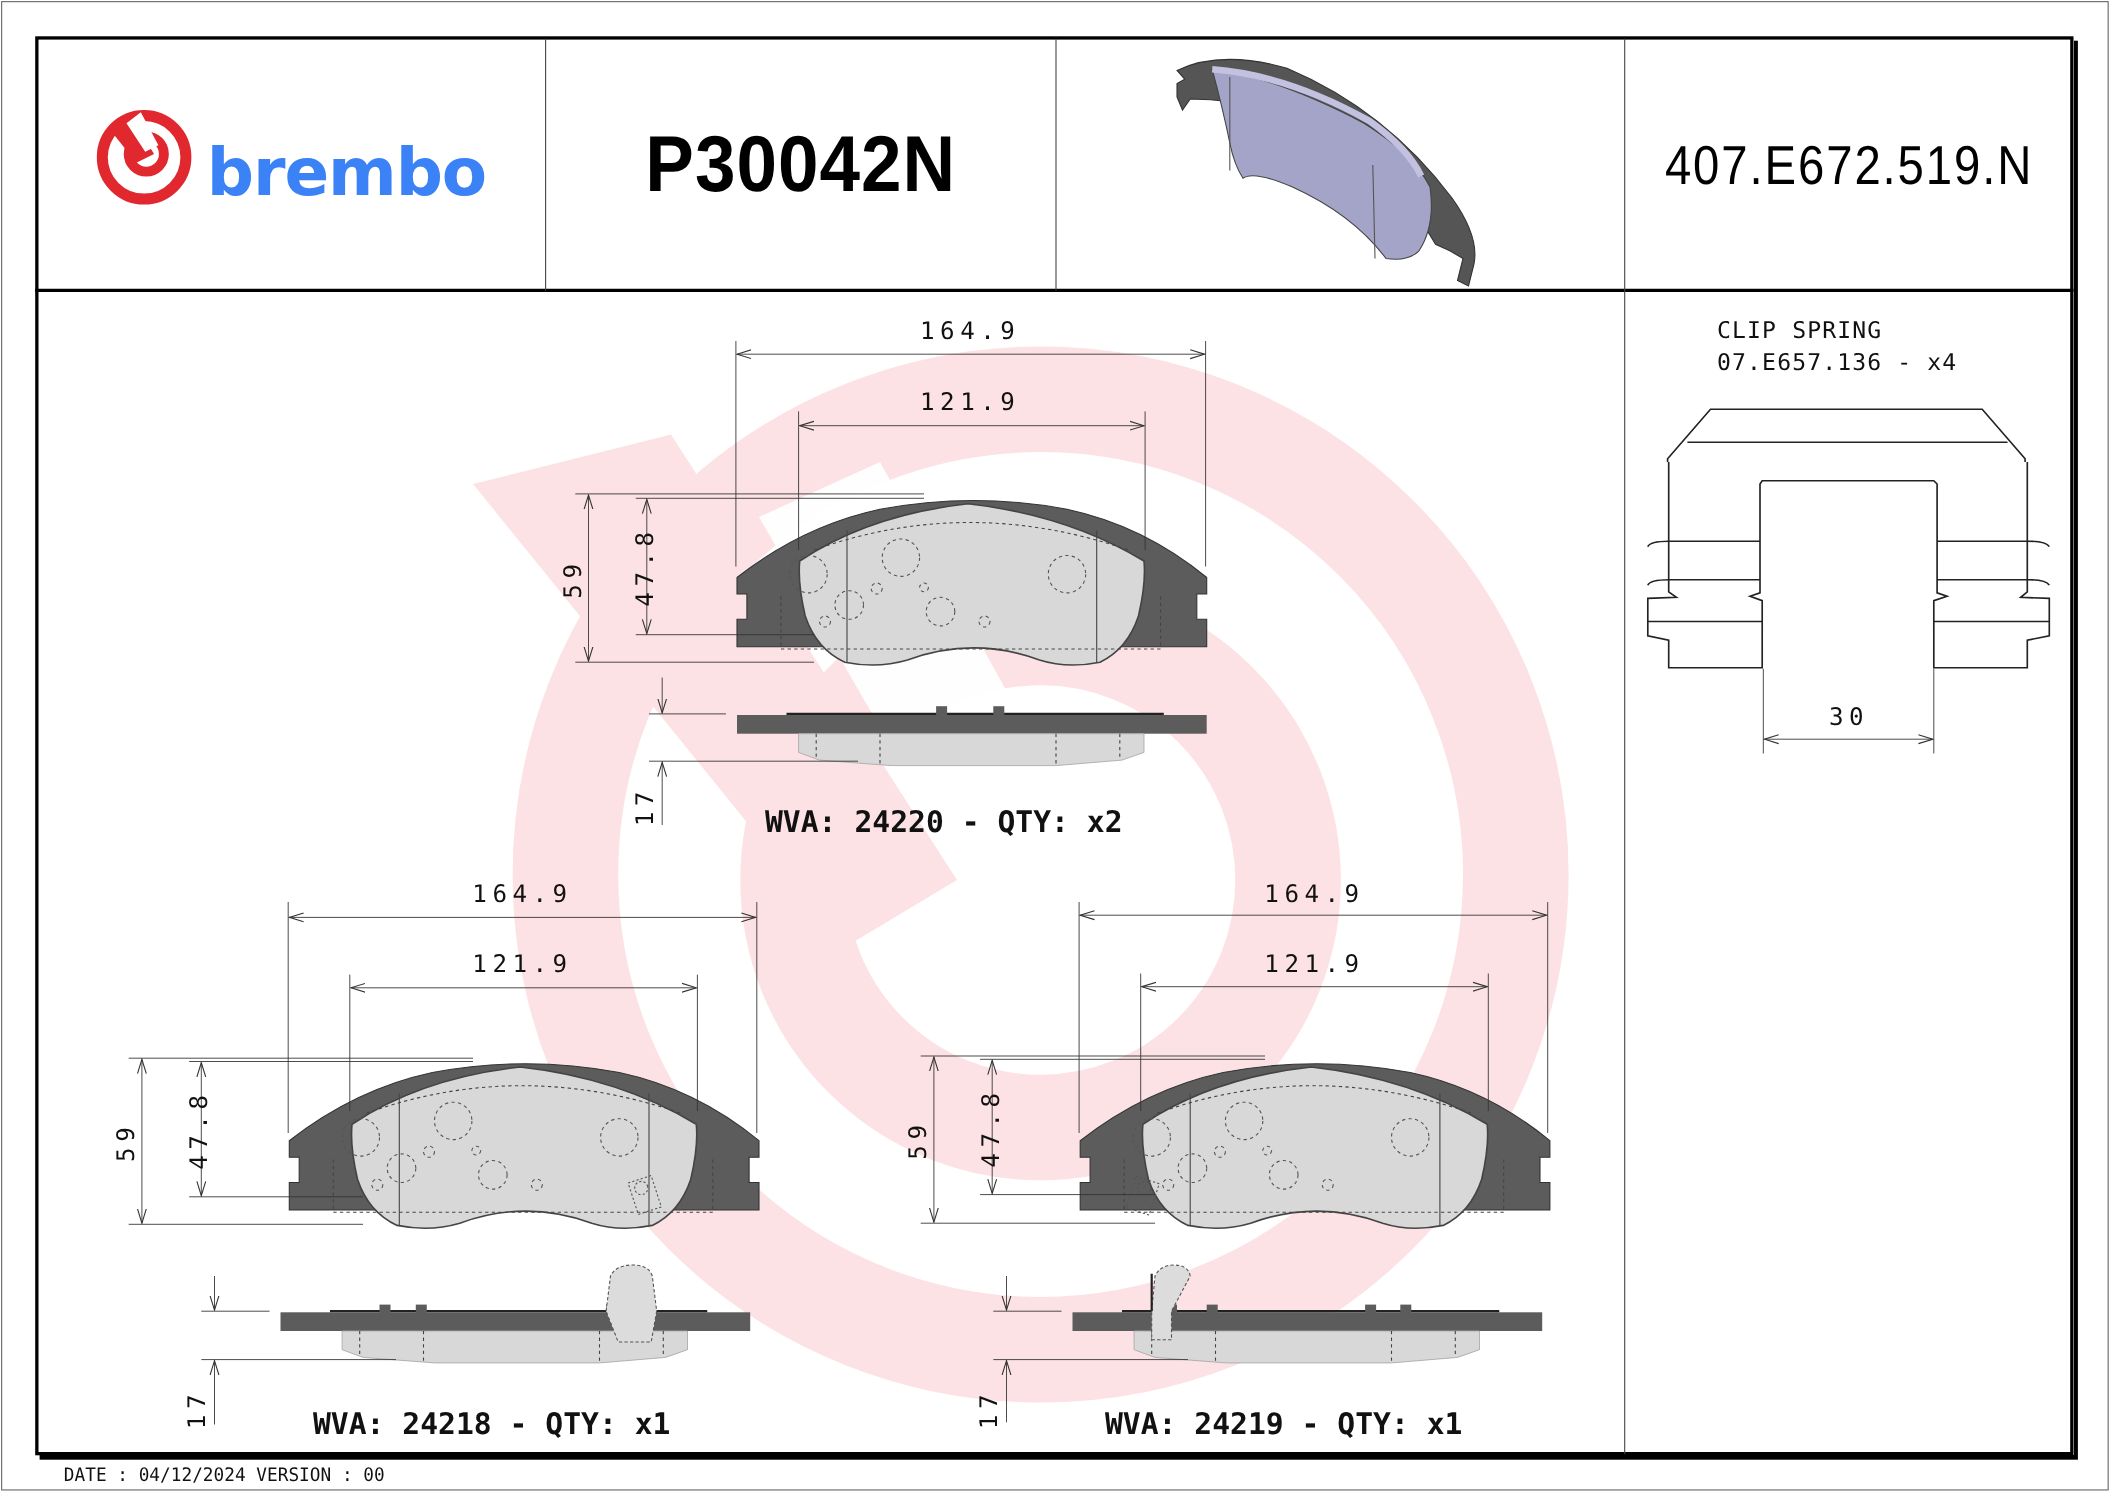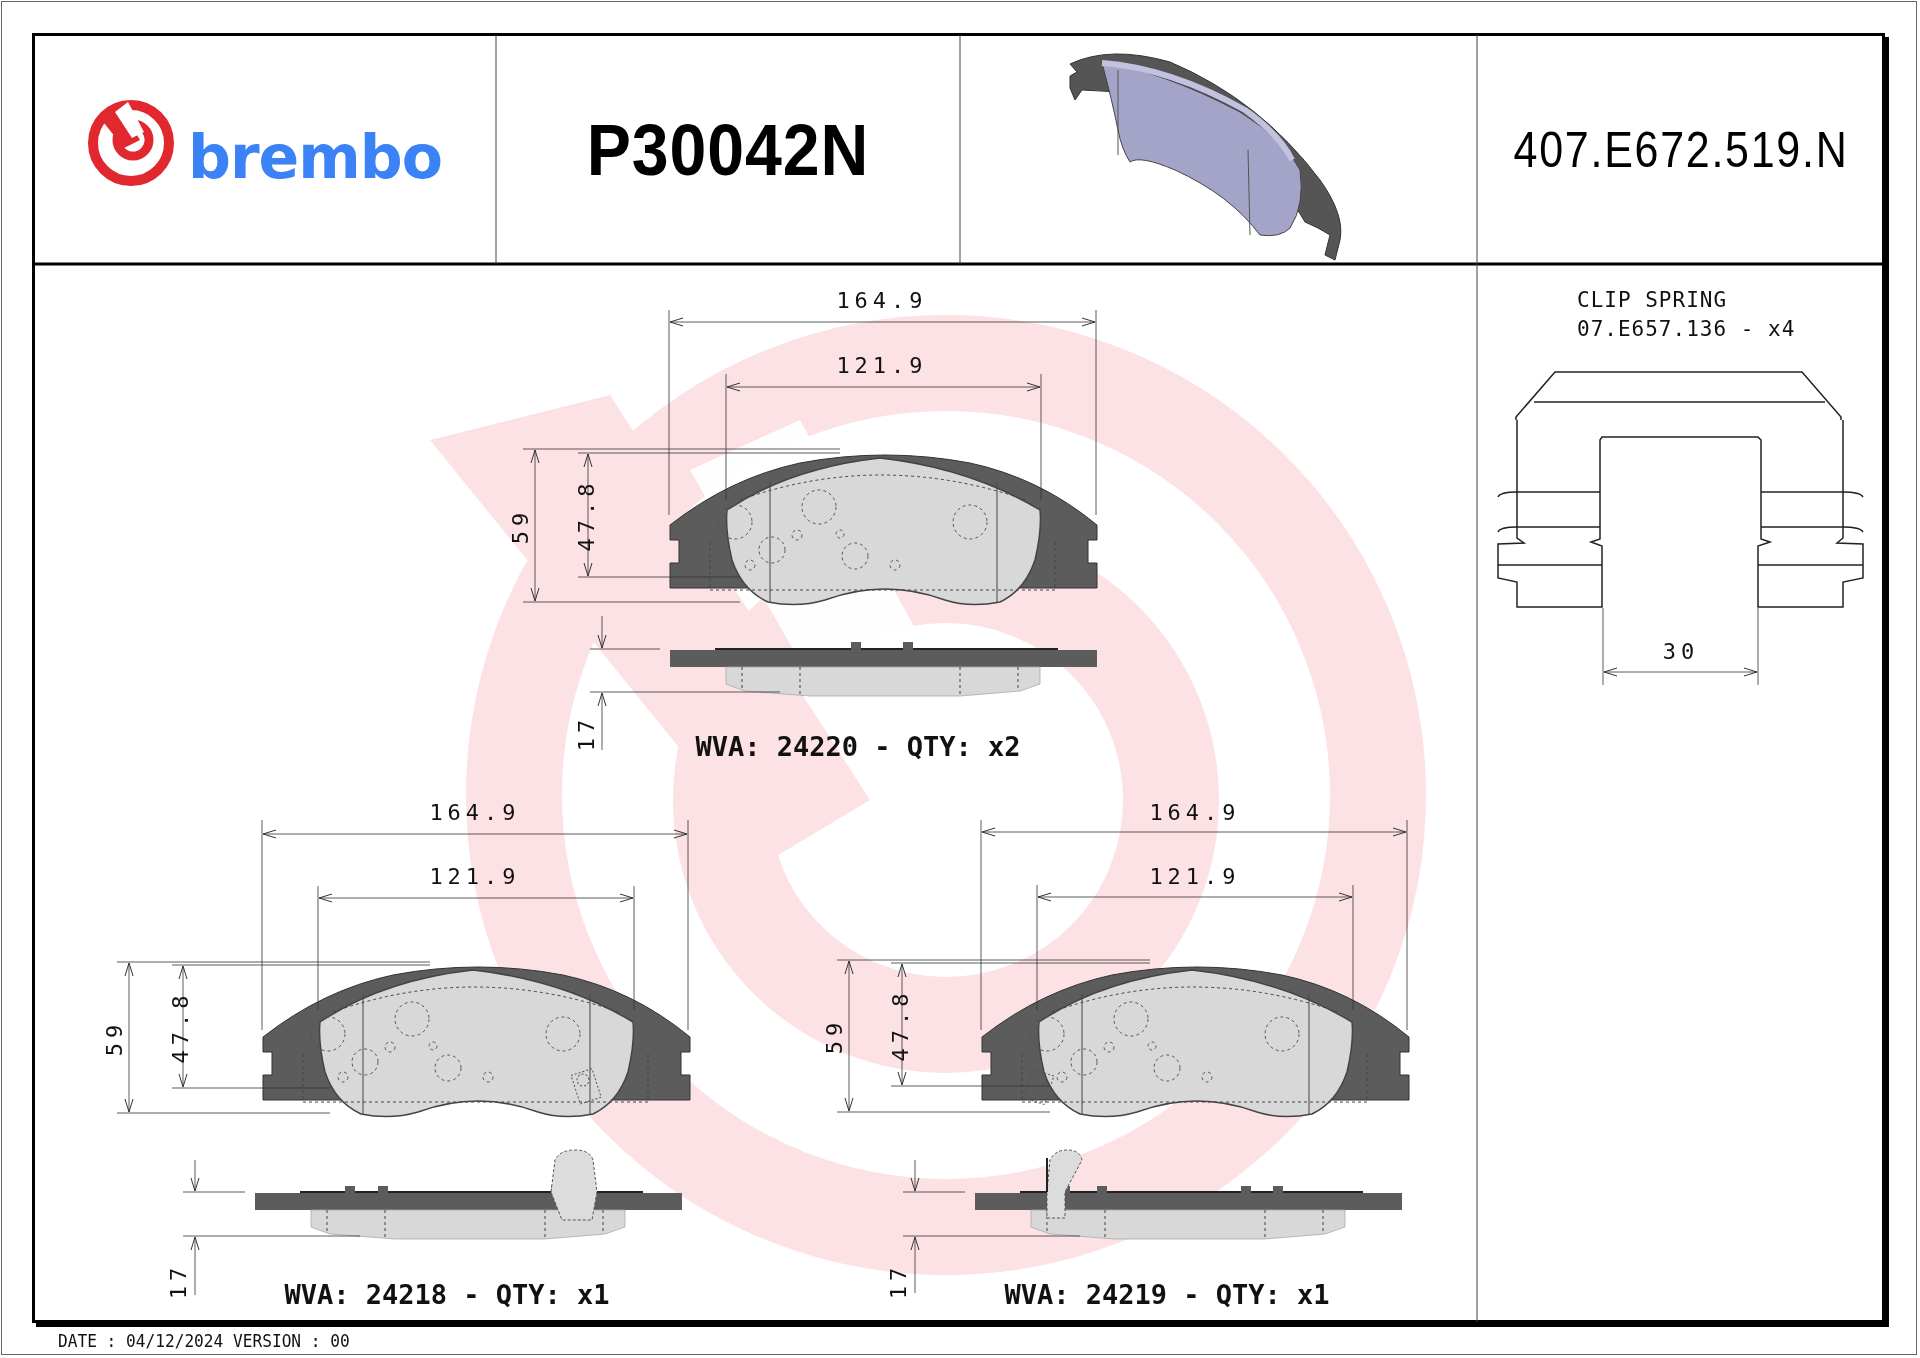--- a/index.html
+++ b/index.html
@@ -6,21 +6,21 @@
   body { width: 1920px; height: 1358px; position: relative; overflow: hidden; font-family: "Liberation Sans", sans-serif; }
   .page-border { position: absolute; left: 1px; top: 1px; width: 1916px; height: 1354px; border: 1px solid #666; box-sizing: border-box; }
   .frame { position: absolute; left: 32px; top: 33px; width: 1853px; height: 1290px; border: 3px solid #000; box-sizing: border-box; box-shadow: 4px 4px 0 #000; }
   svg.drawing { position: absolute; left: 0; top: 0; width: 1920px; height: 1358px; }
   .hdr-text { position: absolute; display: flex; align-items: center; justify-content: center; }
   .part-number { left: 496px; top: 36px; width: 464px; height: 228px; font-family: "Liberation Sans", sans-serif; font-weight: bold; font-size: 72px; letter-spacing: 1px; color: #000; transform: scaleX(0.92); }
   .code { left: 1477px; top: 36px; width: 408px; height: 228px; font-family: "Liberation Sans", sans-serif; font-size: 50px; letter-spacing: 2px; color: #000; transform: scaleX(0.86); }
   .brand-text { position: absolute; left: 188px; top: 108px; font-family: "DejaVu Sans", sans-serif; font-weight: bold; font-size: 60px; color: #3b82f6; letter-spacing: -1px; line-height: 60px; margin-top: 19px; }
   .dim { font-family: "DejaVu Sans Mono", monospace; font-size: 22px; fill: #111; letter-spacing: 5px; }
   .wva { font-family: "DejaVu Sans Mono", monospace; font-weight: bold; font-size: 27px; fill: #111; }
-  .clip-label { position: absolute; left: 1561px; top: 286px; font-family: "DejaVu Sans Mono", monospace; font-size: 21px; color: #111; line-height: 29px; letter-spacing: 1px; white-space: pre; margin-left: 16px; }
+  .clip-label { position: absolute; left: 1561px; top: 286px; font-family: "DejaVu Sans Mono", monospace; font-size: 21px; color: #111; line-height: 29px; letter-spacing: 1px; white-space: pre; }
   .footer { position: absolute; left: 58px; top: 1331px; font-family: "DejaVu Sans Mono", monospace; font-size: 17px; color: #111; letter-spacing: 0px; transform: scaleX(0.95); transform-origin: left; }
 </style>
 </head>
 <body>
 
 <div class="page-border"></div>
 <div class="frame"></div>
 
 <svg class="drawing" viewBox="0 0 1920 1358">
   <defs>

